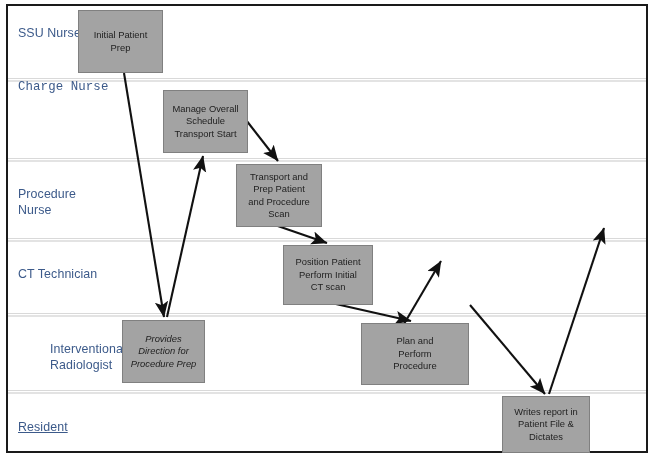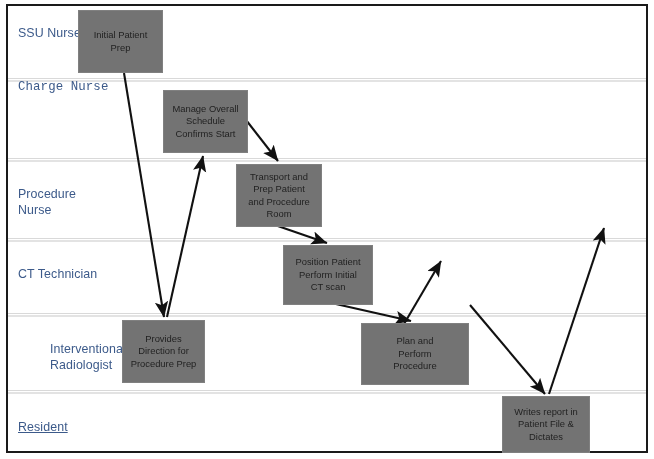--- a/index.html
+++ b/index.html
@@ -45,21 +45,21 @@
     font-size: 12.4px;
     line-height: 15.5px;
     letter-spacing: 0.1px;
     font-family: "Liberation Sans", sans-serif;
     white-space: pre-line;
   }
   .node {
     position: absolute;
     box-sizing: border-box;
     border: 1px solid #808080;
-    background: #737373;
+    background: #a3a3a3;
     color: #222222;
     font-size: 9.4px;
     line-height: 12.4px;
     text-align: center;
     display: flex;
     align-items: center;
     justify-content: center;
     padding: 2px 3px;
     white-space: pre-line;
     font-family: "Liberation Sans", sans-serif;
@@ -118,34 +118,34 @@
       <line x1="470" y1="305" x2="545" y2="394"></line>
       <line x1="549" y1="394" x2="604" y2="228"></line>
     </g>
   </svg>
 
   <div class="node" style="left:78px; top:10px; width:85px; height:63px;">Initial Patient
 Prep</div>
 
   <div class="node" style="left:163px; top:90px; width:85px; height:63px;">Manage Overall
 Schedule
-Confirms Start</div>
+Transport Start</div>
 
   <div class="node" style="left:236px; top:164px; width:86px; height:63px;">Transport and
 Prep Patient
 and Procedure
-Room</div>
+Scan</div>
 
 
   <div class="node" style="left:283px; top:245px; width:90px; height:60px;">Position Patient
 Perform Initial
 CT scan</div>
 
 
-  <div class="node" style="left:122px; top:320px; width:83px; height:63px;">Provides
+  <div class="node" style="left:122px; top:320px; width:83px; height:63px;font-style:italic;">Provides
 Direction for
 Procedure Prep</div>
 
   <div class="node" style="left:361px; top:323px; width:108px; height:62px;">Plan and
 Perform
 Procedure</div>
 
   <div class="node" style="left:502px; top:396px; width:88px; height:57px;text-align:center;">Writes report in
 Patient File &amp;
 Dictates</div>

